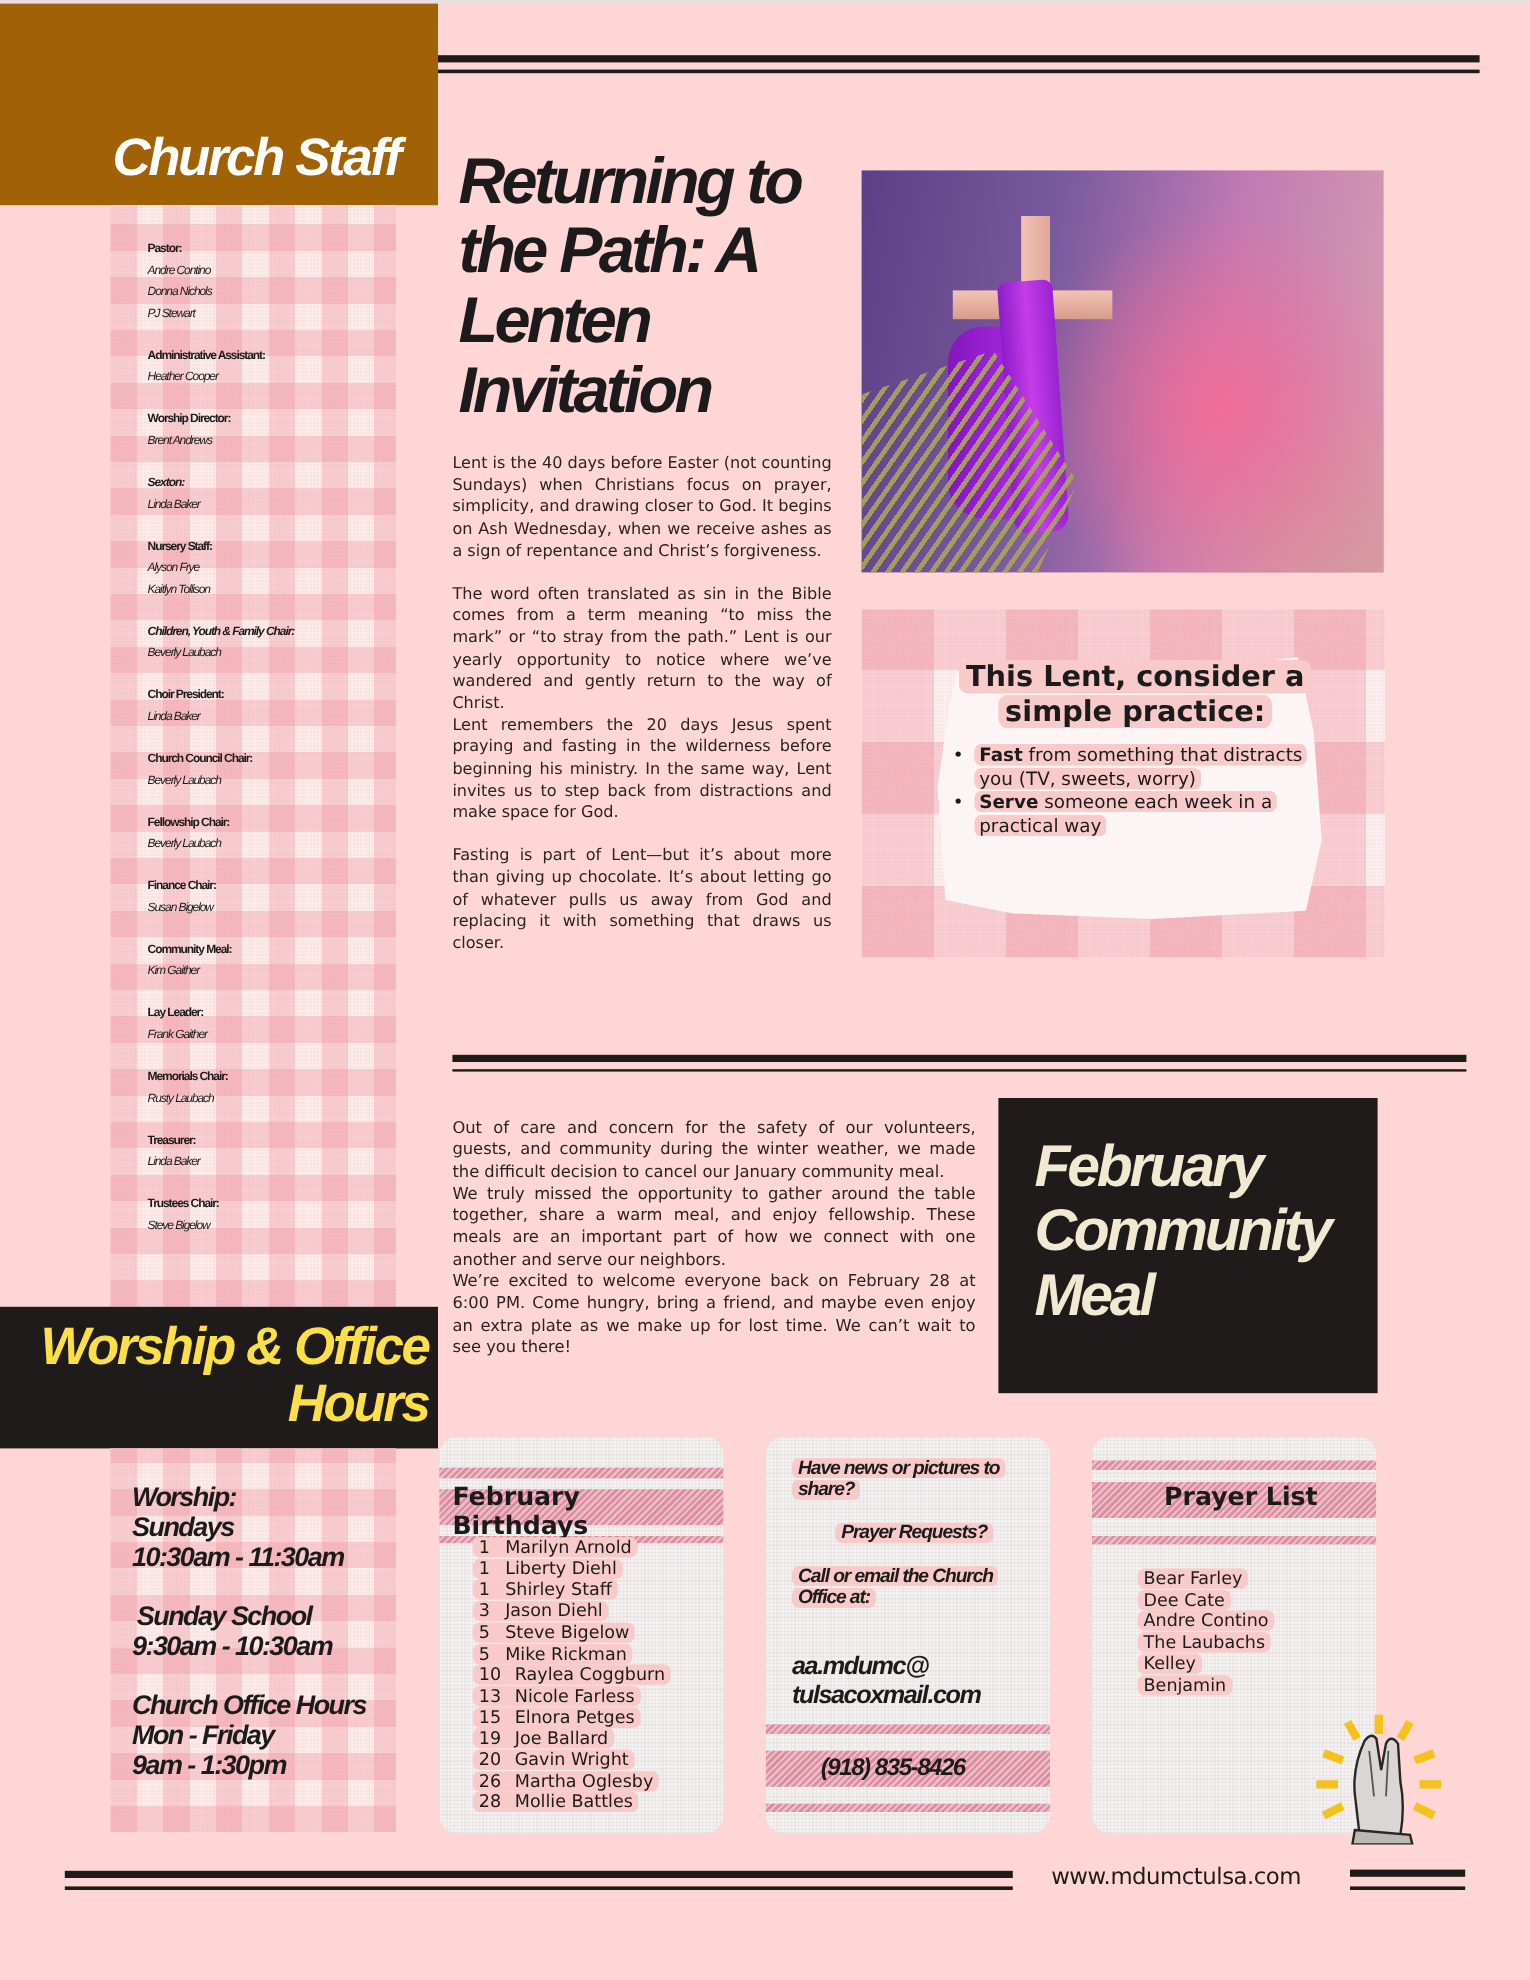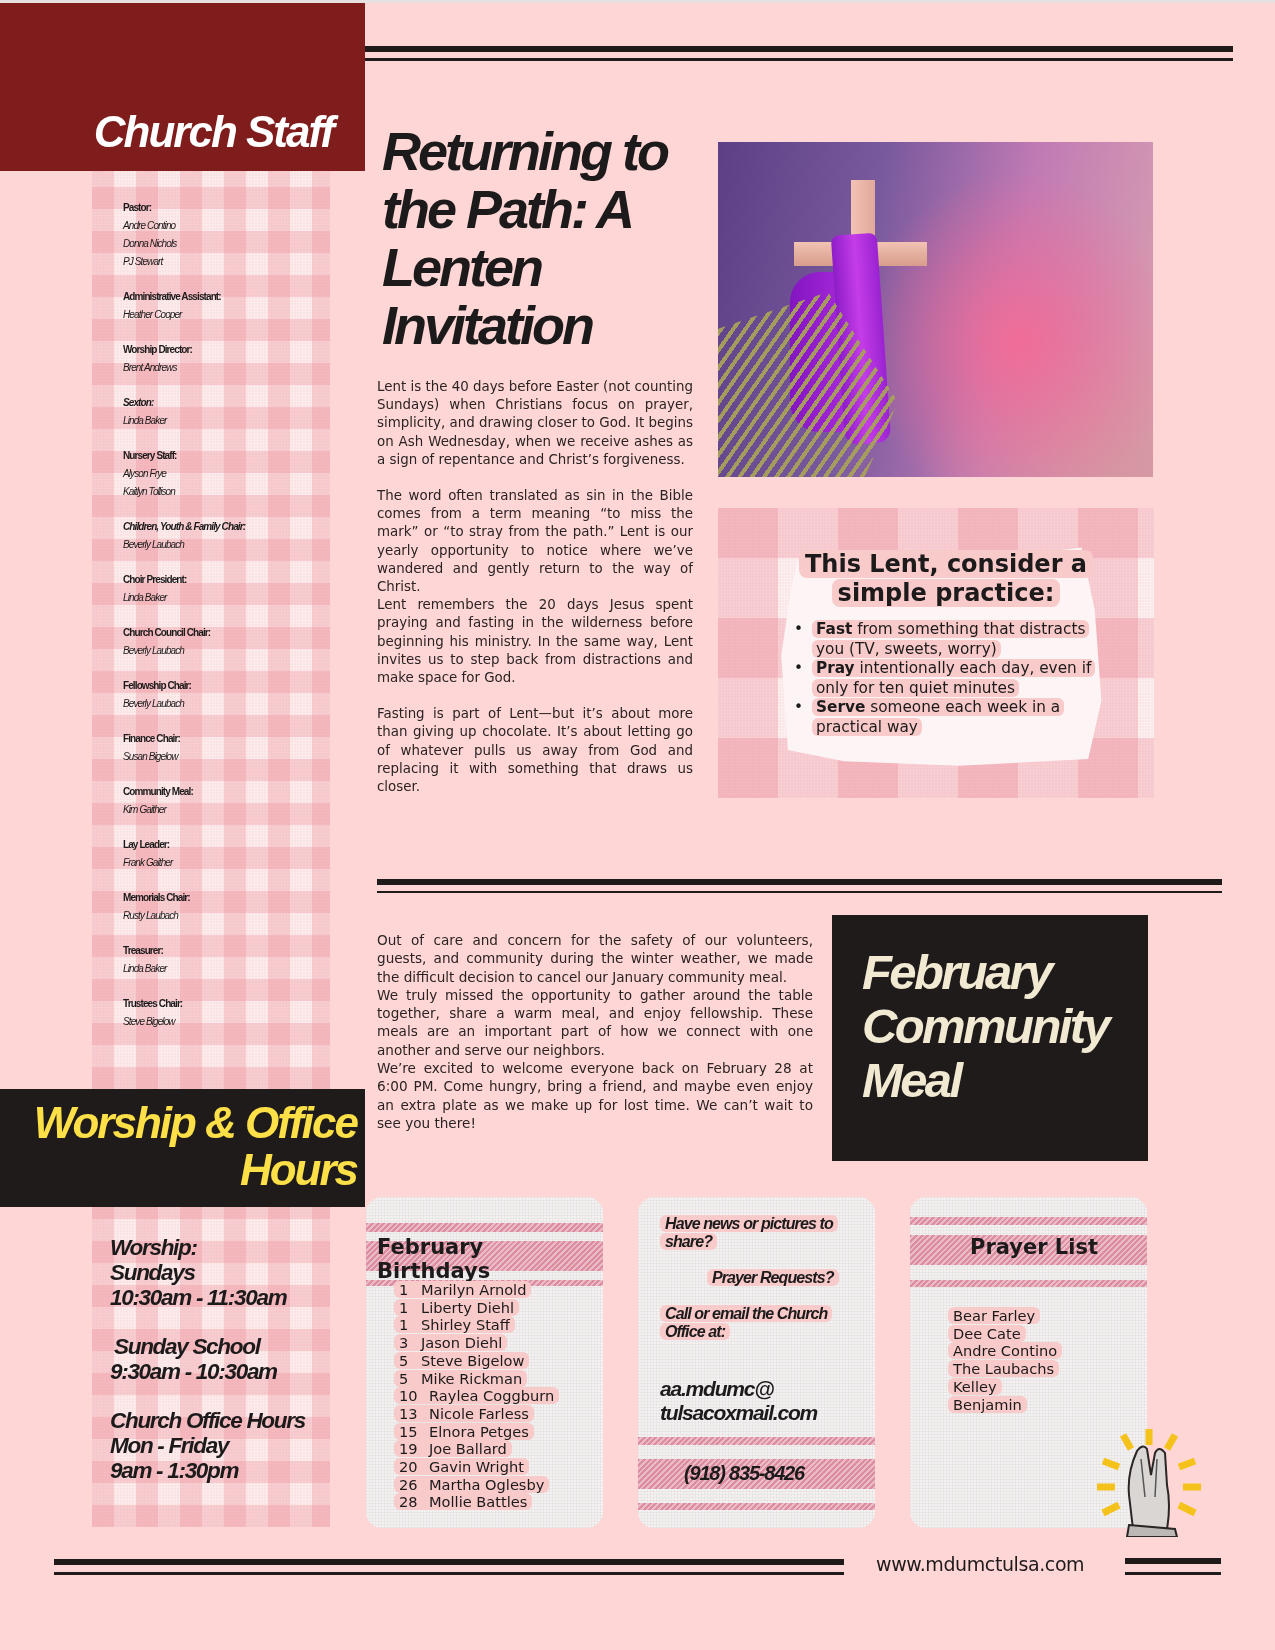--- a/index.html
+++ b/index.html
@@ -38,21 +38,21 @@
       repeating-linear-gradient(0deg, rgba(200,190,190,0.18) 0 1px, transparent 1px 3px),
       repeating-linear-gradient(90deg, rgba(200,190,190,0.18) 0 1px, transparent 1px 3px);
     border-radius: 16px;
   }
   .stripe { position: absolute; left: 0; right: 0; background:
       repeating-linear-gradient(135deg, #d87d92 0 2px, #eab3c0 2px 4px); opacity: 0.85; }
 
   
   .staff-header {
     position: absolute; left: 0; top: 3px; width: 365px; height: 168px;
-    background: #7f1d1d;
+    background: #a16207;
   }
   .staff-header h1 {
     position: absolute; right: 32px; bottom: 14px;
     color: #ffffff; font-style: italic; font-weight: 700;
     font-size: 44px; letter-spacing: -2px;
   }
   .staff-panel {
     position: absolute; left: 92px; top: 171px; width: 238px; height: 918px;
   }
   .staff-list { position: absolute; left: 31px; top: 28px; width: 205px; }
@@ -238,21 +238,20 @@
   <div class="cross-h"></div>
   <div class="drape"></div>
   <div class="palm"></div>
 </div>
 
 <div class="practice-card gingham-big">
   <div class="torn-paper"></div>
   <div class="practice-title"><span>This Lent, consider a simple practice:</span></div>
   <ul class="practice-list" id="practice-list">
       <li><span class="txt"><b>Fast</b><span> from something that distracts you (TV, sweets, worry)</span></span></li>
-      <li><span class="txt"><b>Pray</b><span> intentionally each day, even if only for ten quiet minutes</span></span></li>
       <li><span class="txt"><b>Serve</b><span> someone each week in a practical way</span></span></li>
     </ul>
 </div>
 
 <div class="rule-thick" style="left:377px; top:879px; width:845px;"></div>
 <div class="rule-thin" style="left:377px; top:891px; width:845px; height:2px;"></div>
 
 <div class="meal-body">
   <p>Out of care and concern for the safety of our volunteers, guests, and community during the winter weather, we made the difficult decision to cancel our January community meal.</p>
   <p>We truly missed the opportunity to gather around the table together, share a warm meal, and enjoy fellowship. These meals are an important part of how we connect with one another and serve our neighbors.</p>
@@ -284,21 +283,21 @@
       <span class="bday-row"><span class="hl"><span class="d" style="width: 30px;">19</span><span>Joe Ballard</span></span></span>
       <span class="bday-row"><span class="hl"><span class="d" style="width: 30px;">20</span><span>Gavin Wright</span></span></span>
       <span class="bday-row"><span class="hl"><span class="d" style="width: 30px;">26</span><span>Martha Oglesby</span></span></span>
       <span class="bday-row"><span class="hl"><span class="d" style="width: 30px;">28</span><span>Mollie Battles</span></span></span>
     </div>
 </div>
 
 <div class="card linen" style="left:638px; width:237px;">
   <div class="contact-block">
     <div class="contact-line" style="margin-left:0;"><span class="hl">Have news or pictures to share?</span></div>
-    <div class="contact-line" style="margin-top:18px; margin-left:13px;padding-left:34px;"><span class="hl">Prayer Requests?</span></div>
+    <div class="contact-line" style="margin-top:18px; margin-left:2px;padding-left:34px;"><span class="hl">Prayer Requests?</span></div>
     <div class="contact-line" style="margin-top:18px;"><span class="hl">Call or email the Church Office at:</span></div>
     <div class="contact-big" style="margin-top:36px;">
       <span>aa.mdumc@</span><br>
       <span>tulsacoxmail.com</span>
     </div>
   </div>
   <div class="stripe" style="top:240px; height:8px;"></div>
   <div class="stripe" style="top:262px; height:30px;"></div>
   <div class="stripe" style="top:306px; height:7px;"></div>
   <div class="contact-big" style="position:absolute; left:46px; top:264px; font-size:20px;">(918) 835-8426</div>

